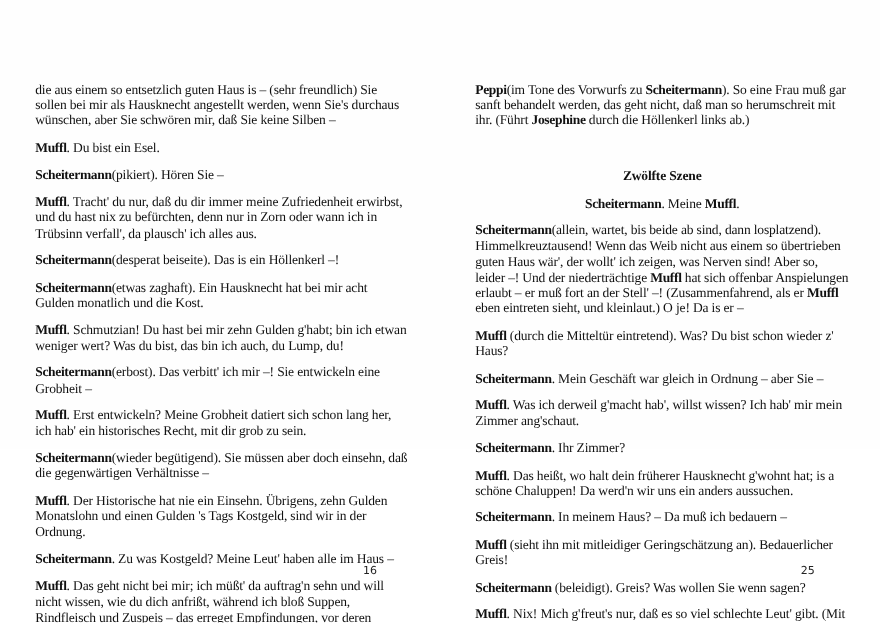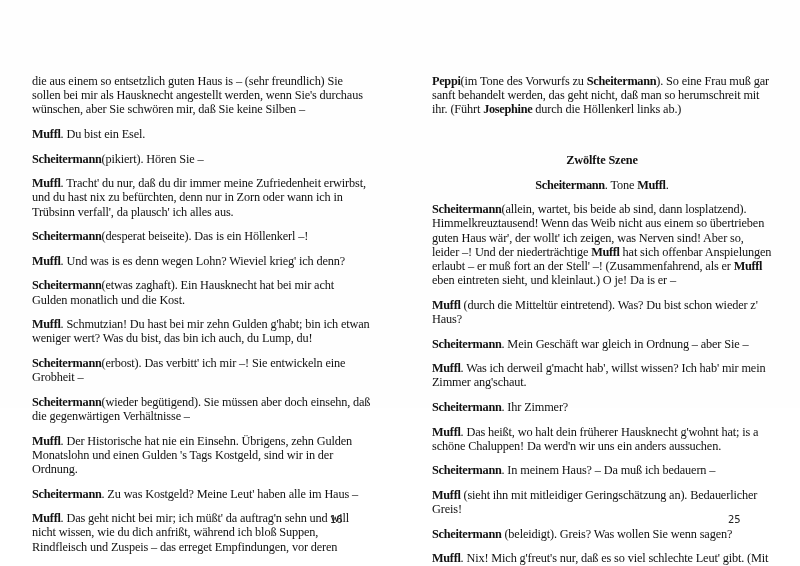--- a/index.html
+++ b/index.html
@@ -36,40 +36,40 @@
 </head>
 <body>
 
 <div class="page left">
   <div class="text-block">
     <p class="para"><span>die aus einem so entsetzlich guten Haus is – (sehr freundlich) Sie sollen bei mir als Hausknecht angestellt werden, wenn Sie's durchaus wünschen, aber Sie schwören mir, daß Sie keine Silben –</span></p>
     <p class="para"><span class="speaker">Muffl</span><span>. Du bist ein Esel.</span></p>
     <p class="para"><span class="speaker">Scheitermann</span><span>(pikiert). Hören Sie –</span></p>
     <p class="para"><span class="speaker">Muffl</span><span>. Tracht' du nur, daß du dir immer meine Zufriedenheit erwirbst, und du hast nix zu befürchten, denn nur in Zorn oder wann ich in Trübsinn verfall', da plausch' ich alles aus.</span></p>
     <p class="para"><span class="speaker">Scheitermann</span><span>(desperat beiseite). Das is ein Höllenkerl –!</span></p>
-    <p class="para"><span class="speaker">Muffl</span><span>. Und was is es denn wegen Lohn? Wieviel krieg' ich denn?</span></p>
     <p class="para"><span class="speaker">Scheitermann</span><span>(etwas zaghaft). Ein Hausknecht hat bei mir acht Gulden monatlich und die Kost.</span></p>
     <p class="para"><span class="speaker">Muffl</span><span>. Schmutzian! Du hast bei mir zehn Gulden g'habt; bin ich etwan weniger wert? Was du bist, das bin ich auch, du Lump, du!</span></p>
     <p class="para"><span class="speaker">Scheitermann</span><span>(erbost). Das verbitt' ich mir –! Sie entwickeln eine Grobheit –</span></p>
+    <p class="para"><span class="speaker">Muffl</span><span>. Erst entwickeln? Meine Grobheit datiert sich schon lang her, ich hab' ein historisches Recht, mit dir grob zu sein.</span></p>
     <p class="para"><span class="speaker">Scheitermann</span><span>(wieder begütigend). Sie müssen aber doch einsehn, daß die gegenwärtigen Verhältnisse –</span></p>
     <p class="para"><span class="speaker">Muffl</span><span>. Der Historische hat nie ein Einsehn. Übrigens, zehn Gulden Monatslohn und einen Gulden 's Tags Kostgeld, sind wir in der Ordnung.</span></p>
     <p class="para"><span class="speaker">Scheitermann</span><span>. Zu was Kostgeld? Meine Leut' haben alle im Haus –</span></p>
     <p class="para"><span class="speaker">Muffl</span><span>. Das geht nicht bei mir; ich müßt' da auftrag'n sehn und will nicht wissen, wie du dich anfrißt, während ich bloß Suppen, Rindfleisch und Zuspeis – das erreget Empfindungen, vor deren</span></p>
   </div>
   <div class="page-number">16</div>
 </div>
 
 <div class="page right">
   <div class="text-block">
     <p class="para"><span class="speaker">Peppi</span><span>(im Tone des Vorwurfs zu </span><span class="speaker">Scheitermann</span><span>). So eine Frau muß gar sanft behandelt werden, das geht nicht, daß man so herumschreit mit ihr. (Führt </span><span class="speaker">Josephine</span><span> durch die Höllenkerl links ab.)</span></p>
 
     <div class="spacer"></div>
 
     <p class="scene-heading">Zwölfte Szene</p>
-    <p class="scene-sub"><span class="speaker">Scheitermann</span><span>. Tone </span><span class="speaker">Muffl</span><span>.</span></p>
+    <p class="scene-sub"><span class="speaker">Scheitermann</span><span>. Meine </span><span class="speaker">Muffl</span><span>.</span></p>
 
     <p class="para"><span class="speaker">Scheitermann</span><span>(allein, wartet, bis beide ab sind, dann losplatzend). Himmelkreuztausend! Wenn das Weib nicht aus einem so übertrieben guten Haus wär', der wollt' ich zeigen, was Nerven sind! Aber so, leider –! Und der niederträchtige </span><span class="speaker">Muffl</span><span> hat sich offenbar Anspielungen erlaubt – er muß fort an der Stell' –! (Zusammenfahrend, als er </span><span class="speaker">Muffl</span><span> eben eintreten sieht, und kleinlaut.) O je! Da is er –</span></p>
 
     <p class="para"><span class="speaker">Muffl</span><span> (durch die Mitteltür eintretend). Was? Du bist schon wieder z' Haus?</span></p>
     <p class="para"><span class="speaker">Scheitermann</span><span>. Mein Geschäft war gleich in Ordnung – aber Sie –</span></p>
     <p class="para"><span class="speaker">Muffl</span><span>. Was ich derweil g'macht hab', willst wissen? Ich hab' mir mein Zimmer ang'schaut.</span></p>
     <p class="para"><span class="speaker">Scheitermann</span><span>. Ihr Zimmer?</span></p>
     <p class="para"><span class="speaker">Muffl</span><span>. Das heißt, wo halt dein früherer Hausknecht g'wohnt hat; is a schöne Chaluppen! Da werd'n wir uns ein anders aussuchen.</span></p>
     <p class="para"><span class="speaker">Scheitermann</span><span>. In meinem Haus? – Da muß ich bedauern –</span></p>
     <p class="para"><span class="speaker">Muffl</span><span> (sieht ihn mit mitleidiger Geringschätzung an). Bedauerlicher Greis!</span></p>

